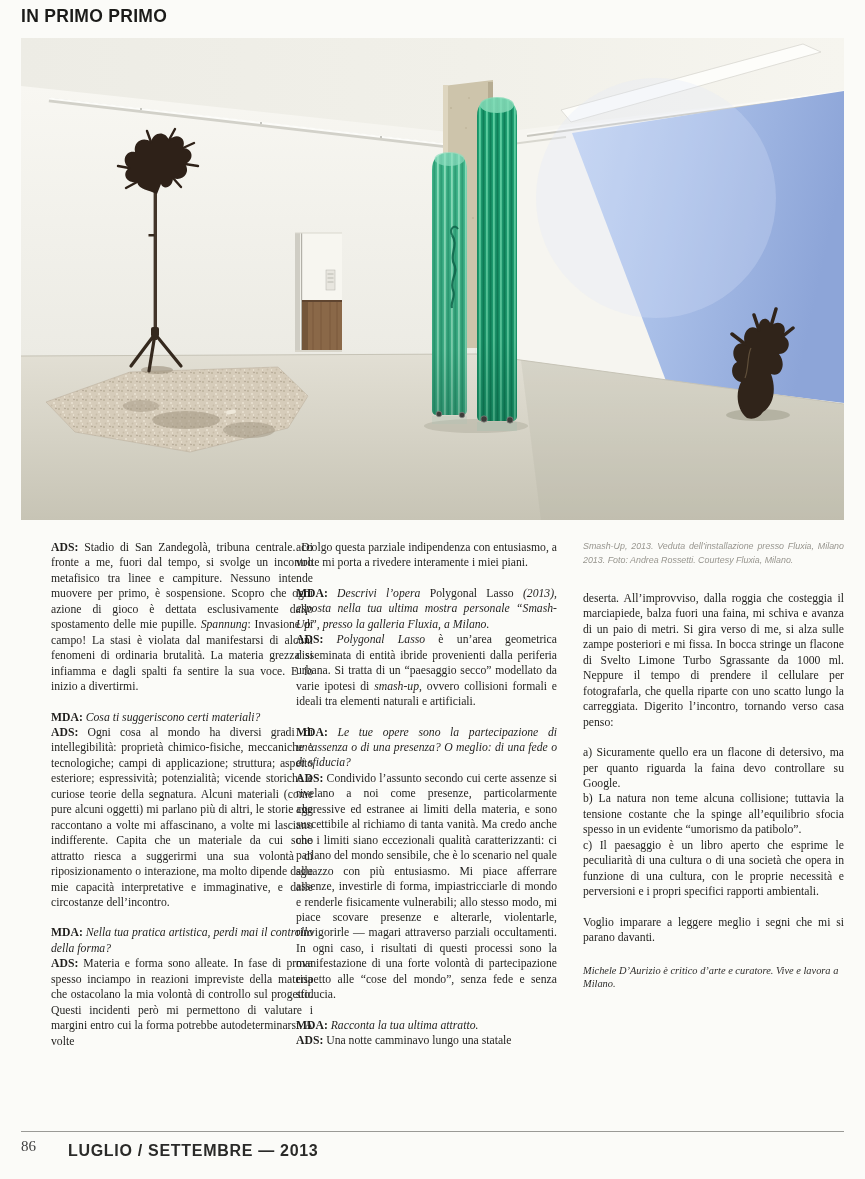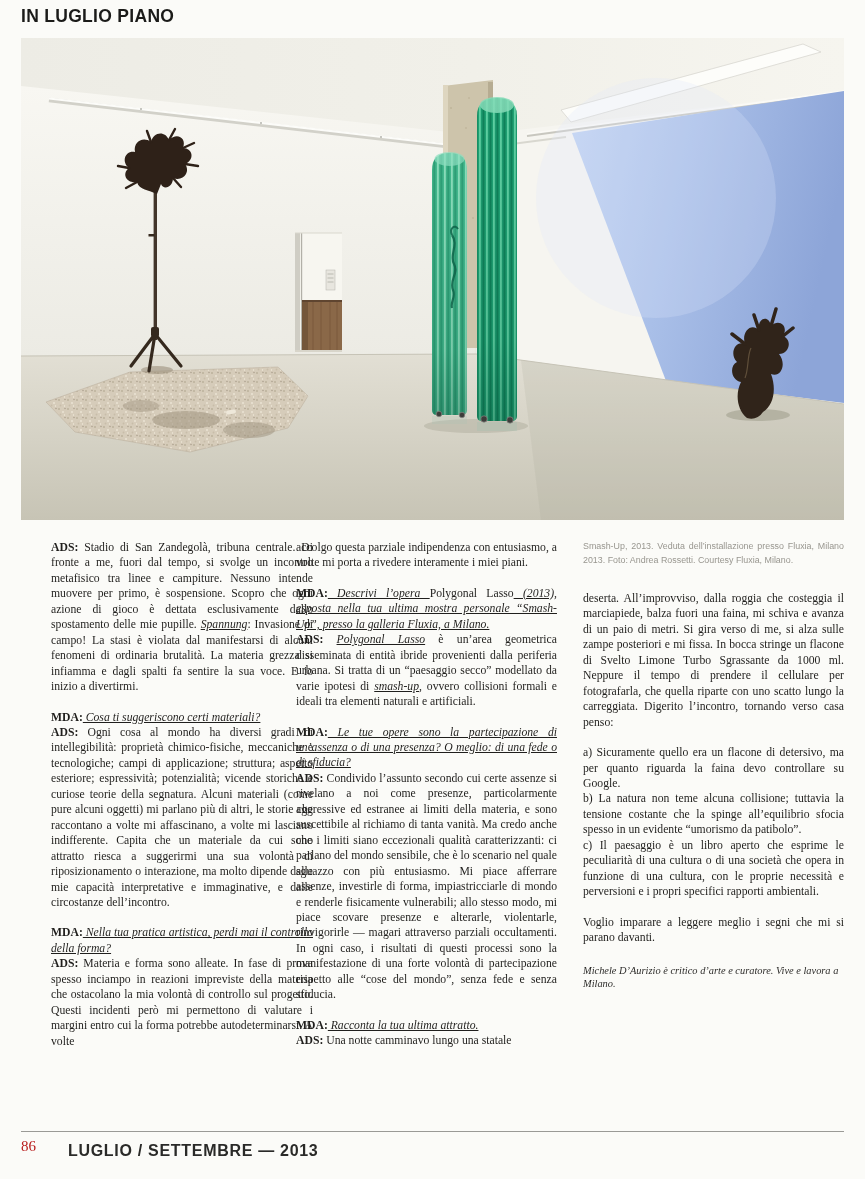--- a/index.html
+++ b/index.html
@@ -24,48 +24,48 @@
   }
   .col-1{left:15px;width:262px;margin-left:36px;}
   .col-2{left:296px;width:261px;}
   .col-3{left:583px;width:261px;}
   p.para{
     margin:0;text-align:justify;
     hyphens:auto;-webkit-hyphens:auto;
   }
   p.para.gap{margin-top:15px;}
   .seg-b{font-weight:bold;}
-  .seg-i{font-style:italic;text-decoration:underline;}
+  .seg-i{font-style:italic;}
   p.para.bio{
     font-size:10.4px;line-height:13.9px;font-style:italic;
     color:#2d2c2a;margin-top:18px;text-align:left;
   }
   .caption{
     font-family:"Liberation Sans", sans-serif;
     font-size:8.9px;line-height:13.5px;color:#98968f;
-    text-align:justify;margin-bottom:24px;
+    text-align:justify;margin-bottom:24px;font-style:italic;
   }
   .footer-rule{
     position:absolute;left:21px;top:1131px;width:823px;height:0;
     border-top:1.5px solid #9a9a96;
   }
   .footer-pagenum{
     position:absolute;left:21px;top:1138px;
-    font-family:"Liberation Serif", serif;font-size:15px;color:#b91c1c;
+    font-family:"Liberation Serif", serif;font-size:15px;color:#404040;
   }
   .footer-issue{
     position:absolute;left:68px;top:1141.5px;
     font-family:"Liberation Sans", sans-serif;font-weight:bold;
     font-size:16px;letter-spacing:.7px;color:#2a2a28;
   }
 </style>
 </head>
 <body>
 
-<div class="page-title">IN LUGLIO PIANO</div>
+<div class="page-title">IN PRIMO PRIMO</div>
 
 <div class="photo-wrap">
   <svg viewBox="0 0 823 482" xmlns="http://www.w3.org/2000/svg">
     <defs>
       <linearGradient id="ceilG" x1="0" y1="0" x2="1" y2="0">
         <stop offset="0" stop-color="#edece5"></stop>
           <stop offset=".55" stop-color="#f1f0e9"></stop>
           <stop offset="1" stop-color="#f6f5ef"></stop>
       </linearGradient>
       <linearGradient id="wallG" x1="0" y1="0" x2="0" y2="1">

